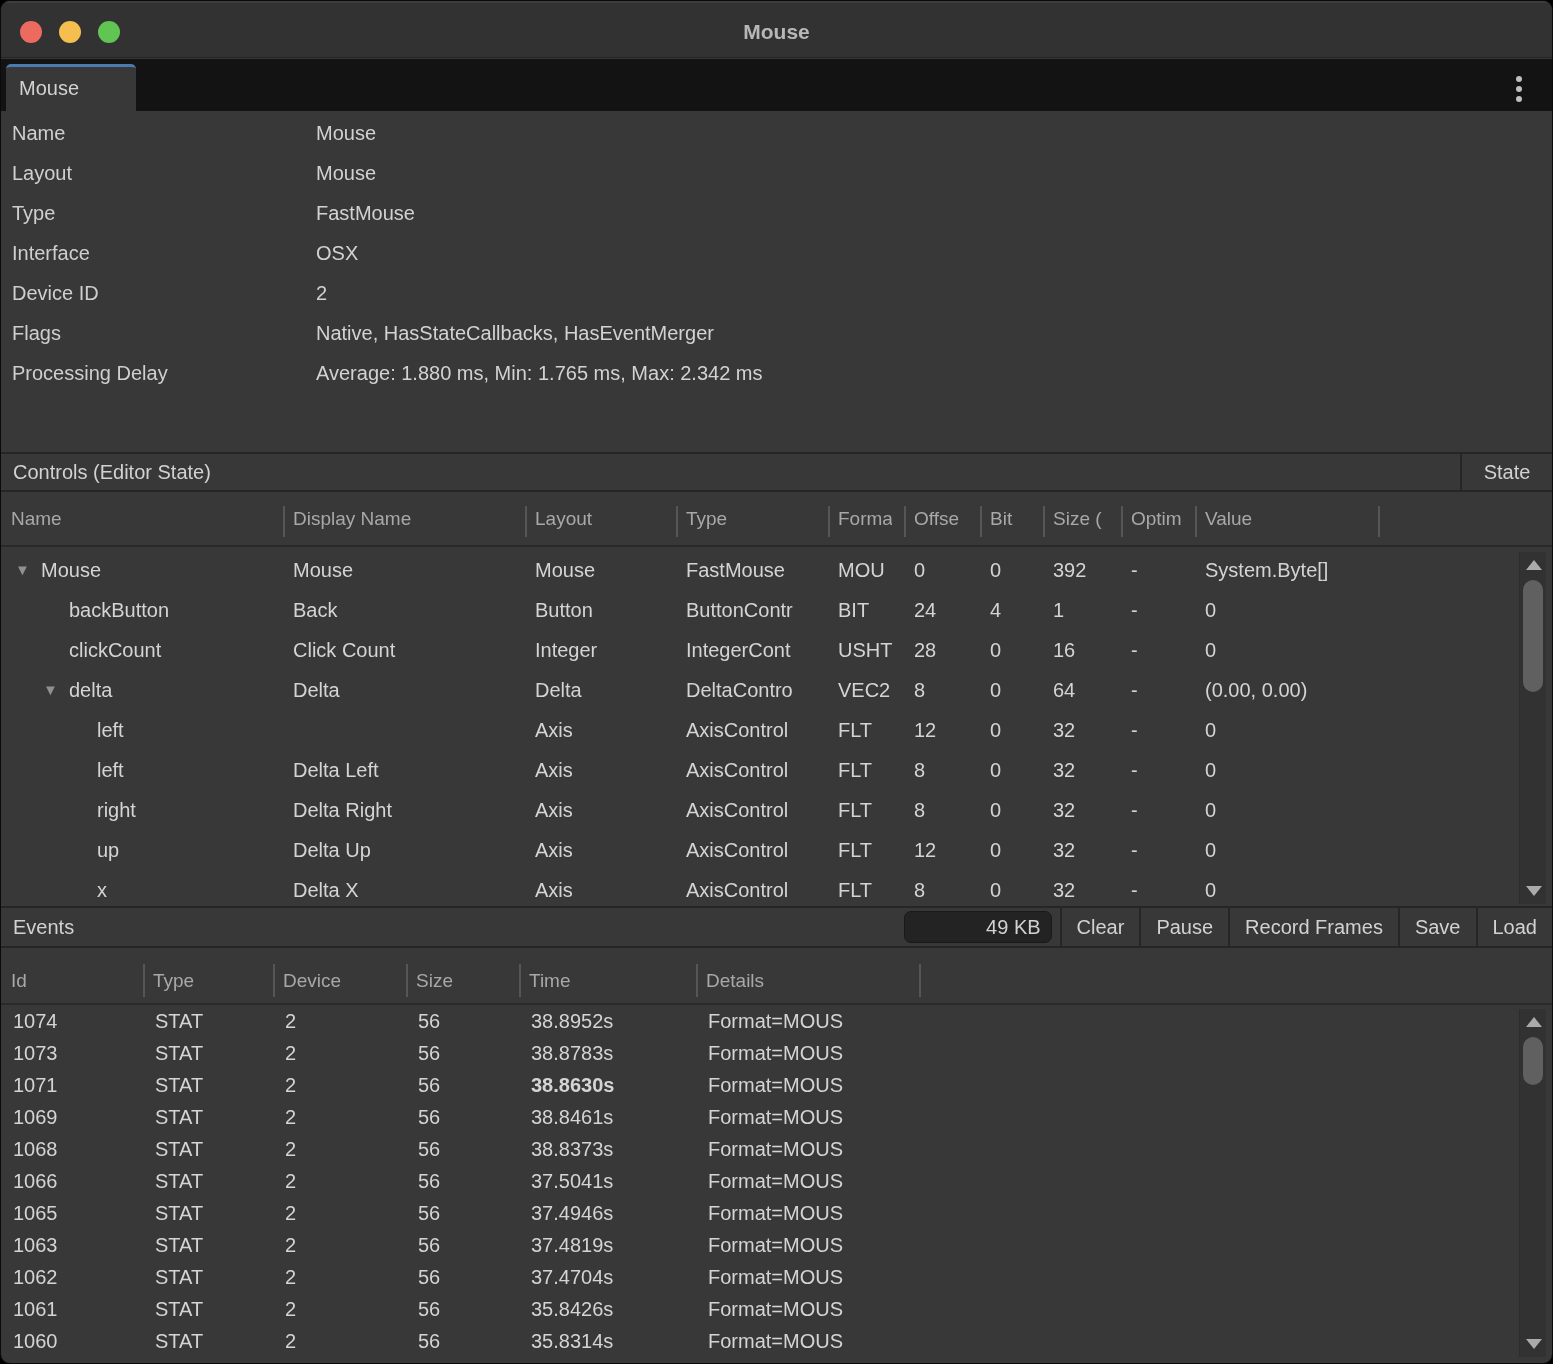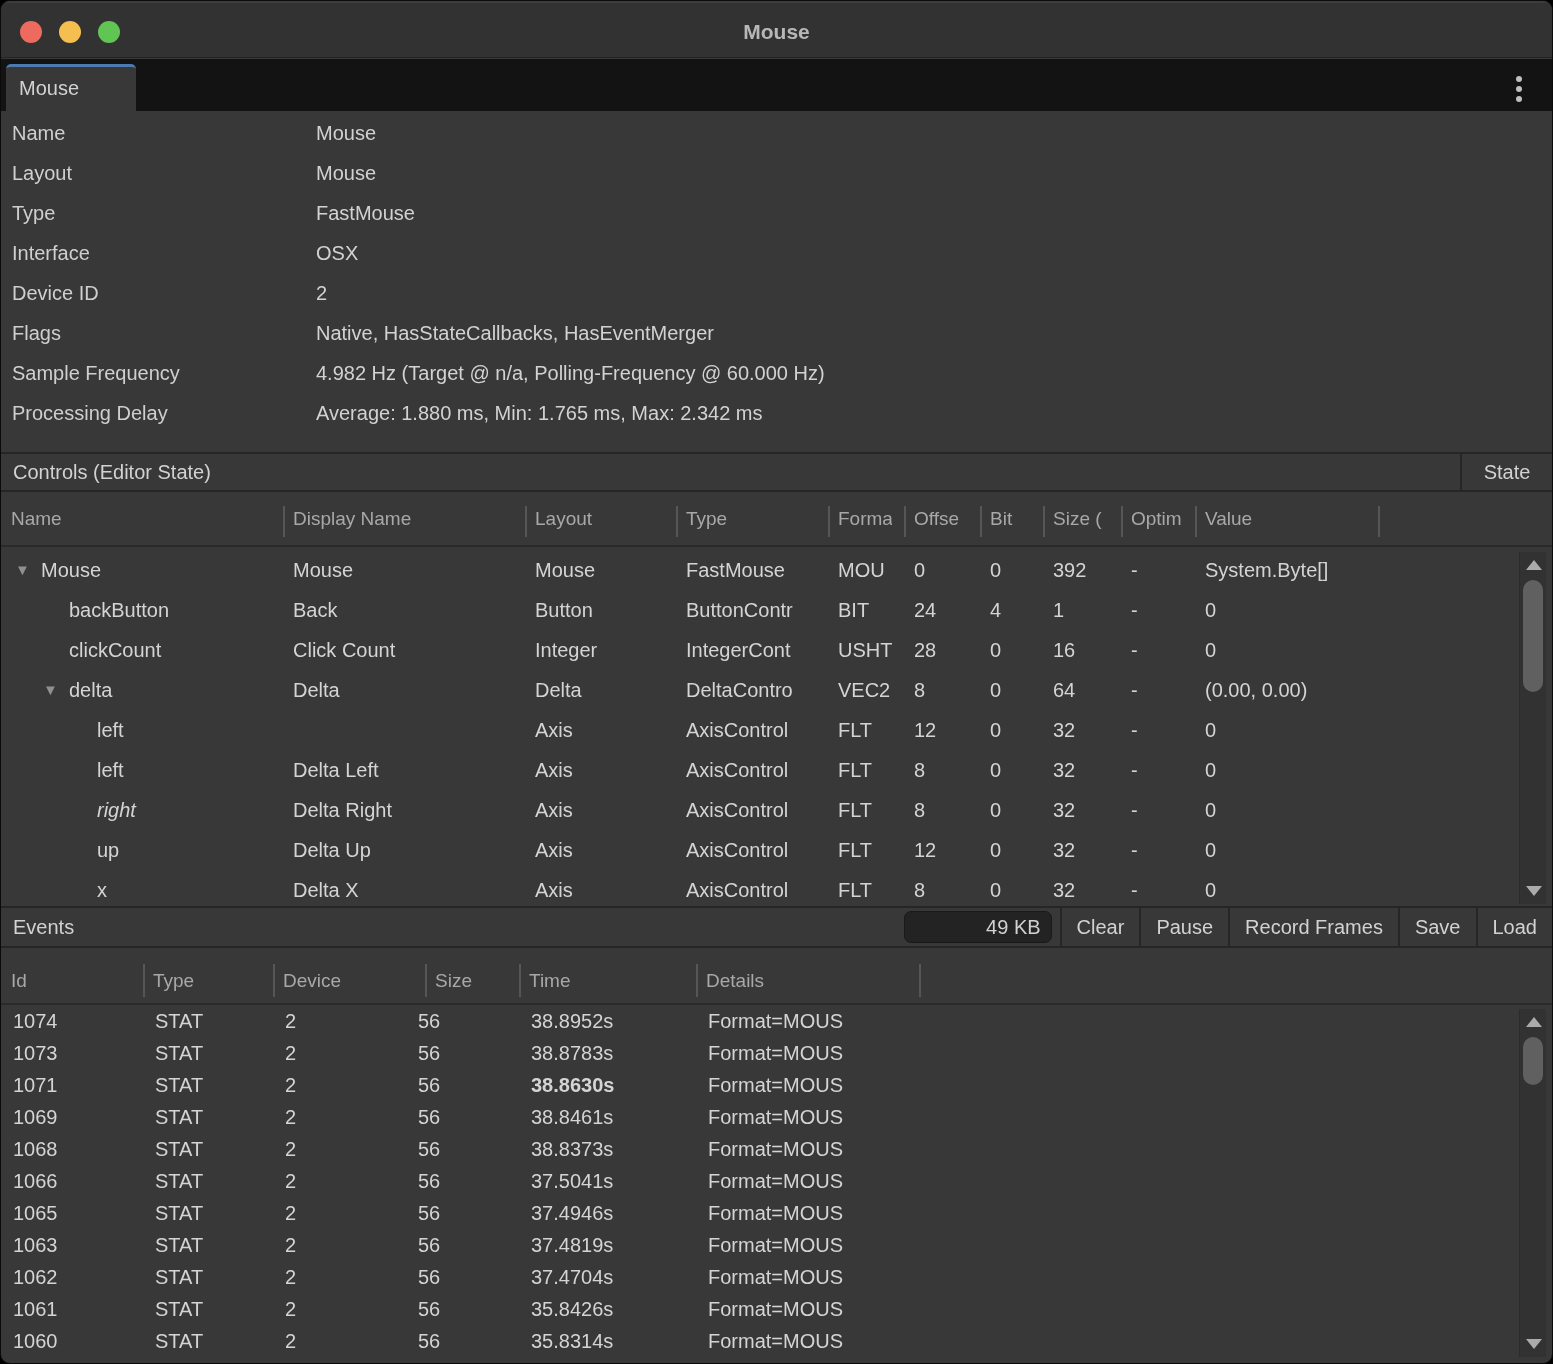--- a/index.html
+++ b/index.html
@@ -116,24 +116,20 @@
       </div>
       <div class="prow">
         <div class="plabel">Device ID</div>
         <div class="pvalue">2</div>
       </div>
       <div class="prow">
         <div class="plabel">Flags</div>
         <div class="pvalue">Native, HasStateCallbacks, HasEventMerger</div>
       </div>
       <div class="prow">
-        <div class="plabel">Sample Frequency</div>
-        <div class="pvalue">4.982 Hz (Target @ n/a, Polling-Frequency @ 60.000 Hz)</div>
-      </div>
-      <div class="prow">
         <div class="plabel">Processing Delay</div>
         <div class="pvalue">Average: 1.880 ms, Min: 1.765 ms, Max: 2.342 ms</div>
       </div>
     </div>
 
   <div class="controls-bar">
     <span class="controls-title">Controls (Editor State)</span>
     <div class="state-btn">State</div>
   </div>
 
@@ -236,21 +232,21 @@
         <div class="tcell" style="left: 827px; width: 76px;">FLT</div>
         <div class="tcell" style="left: 903px; width: 76px;">8</div>
         <div class="tcell" style="left: 979px; width: 63px;">0</div>
         <div class="tcell" style="left: 1042px; width: 78px;">32</div>
         <div class="tcell" style="left: 1120px; width: 74px;">-</div>
         <div class="tcell" style="left: 1194px; width: 183px;">0</div>
       </div>
       <div class="trow">
         <div class="tcell namecell" style="left: 0px; width: 282px; padding-left: 70px;">
           <div class="arrow-slot"></div>
-          <div class="" style="display: inline; font-style: italic;">right</div>
+          <div class="" style="display: inline;">right</div>
         </div>
         <div class="tcell" style="left: 282px; width: 242px;">Delta Right</div>
         <div class="tcell" style="left: 524px; width: 151px;">Axis</div>
         <div class="tcell" style="left: 675px; width: 152px;">AxisControl</div>
         <div class="tcell" style="left: 827px; width: 76px;">FLT</div>
         <div class="tcell" style="left: 903px; width: 76px;">8</div>
         <div class="tcell" style="left: 979px; width: 63px;">0</div>
         <div class="tcell" style="left: 1042px; width: 78px;">32</div>
         <div class="tcell" style="left: 1120px; width: 74px;">-</div>
         <div class="tcell" style="left: 1194px; width: 183px;">0</div>
@@ -304,21 +300,21 @@
           <div class="ev-btn">Save</div>
           <div class="ev-btn">Load</div>
         </span>
     </div>
   </div>
 
   <div class="thead ev-head" id="evHead">
       <div class="hcell" style="left: 0px; width: 142px;">Id</div>
       <div class="hcell divider" style="left: 142px; width: 130px;">Type</div>
       <div class="hcell divider" style="left: 272px; width: 133px;">Device</div>
-      <div class="hcell divider" style="left: 424px; width: 89px;">Size</div>
+      <div class="hcell divider" style="left: 405px; width: 89px;">Size</div>
       <div class="hcell divider" style="left: 518px; width: 177px;">Time</div>
       <div class="hcell divider" style="left: 695px; width: 223px;">Details</div>
       <div class="hcell divider" style="left: 918px; width: 594px;"></div>
     </div>
   <div class="ev-body" id="evBody">
       <div class="erow">
         <div class="tcell" style="left: 0px; width: 142px;">1074</div>
         <div class="tcell" style="left: 142px; width: 130px;">STAT</div>
         <div class="tcell" style="left: 272px; width: 133px;">2</div>
         <div class="tcell" style="left: 405px; width: 113px;">56</div>

